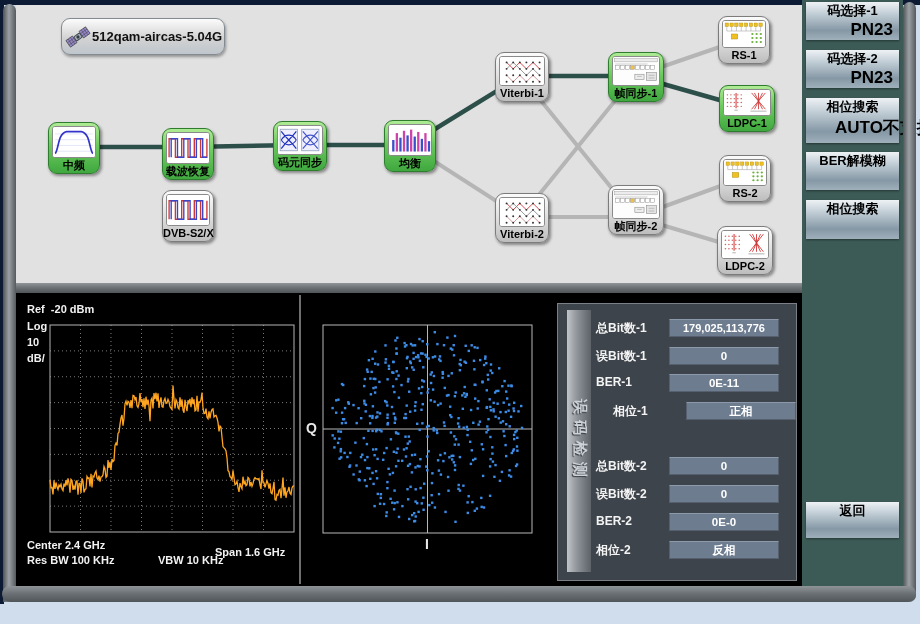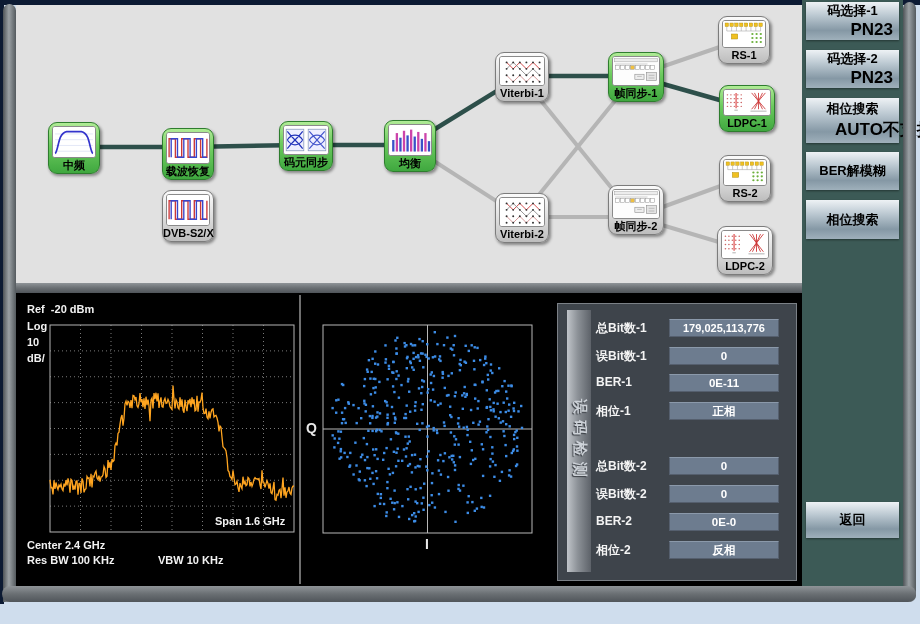--- a/index.html
+++ b/index.html
@@ -56,21 +56,21 @@
   .ber-row{position:absolute;left:38px;width:196px;height:18px;}
   .ber-row .rl{position:absolute;left:0;top:1px;font-size:12px;font-weight:bold;color:#f4f4f4;white-space:nowrap;}
   .ber-row .rv{position:absolute;left:73px;top:0;width:110px;height:18px;background:#6d7c8f;
      border:1px solid #555f6e;border-top-color:#8b99aa;box-sizing:border-box;
      color:#fff;font-size:11.5px;font-weight:bold;text-align:center;line-height:16px;white-space:nowrap;}
 
   
   #sidebar{position:absolute;left:802px;top:0;width:101px;height:586px;background:#3c5a56;}
   .side-btn{position:absolute;left:4px;width:93px;cursor:pointer;
      background:linear-gradient(180deg,#eef2f5 0%,#bcc9d2 35%,#8598a5 75%,#9fb0bb 100%);
-     box-shadow:0 1px 2px rgba(0,0,0,.4);display:flex;flex-direction:column;justify-content:center;}
+     box-shadow:0 1px 2px rgba(0,0,0,.4);display:flex;flex-direction:column;}
   .side-btn .bl{font-size:13px;font-weight:bold;color:#000;text-align:center;white-space:nowrap;}
   .side-btn .bs{font-size:17px;font-weight:bold;color:#000;white-space:nowrap;}
   .side-btn .bs.right{text-align:right;padding-right:6px;}
   .side-btn .bs.center{text-align:center;padding-left:29px;}
 </style>
 </head>
 <body>
 
 <div id="page">
   <div class="top-strip"></div>
@@ -108,21 +108,21 @@
         <div class="fblock active" style="left: 146px; top: 123px; width: 50px; height: 50px;">
           <div class="icon">
             <svg viewBox="0 0 40 26" preserveAspectRatio="none">
               <rect width="40" height="26" fill="#fff"></rect>
               <path d="M2 21 V5 H8 V21 H14 V5 H20 V21 H26 V5 H32 V21 H38 V5" fill="none" stroke="#cc3838" stroke-width="1.3"></path>
               <path d="M4 21 V5 H10 V21 H16 V5 H22 V21 H28 V5 H34 V21 H38" fill="none" stroke="#3846cc" stroke-width="1.3"></path>
             </svg>
           </div>
           <div class="lbl">载波恢复</div>
         </div>
-        <div class="fblock active" style="left: 263px; top: 116px; width: 52px; height: 48px;">
+        <div class="fblock active" style="left: 257px; top: 116px; width: 52px; height: 48px; align-items: center;">
           <div class="icon">
             <svg viewBox="0 0 40 26" preserveAspectRatio="none">
               <rect width="40" height="26" fill="#fff"></rect>
               <rect x="2" y="3" width="16" height="20" fill="#eef" stroke="#8899bb" stroke-width="0.7"></rect>
               <path d="M3 5 C9 13 11 13 17 21 M3 21 C9 13 11 13 17 5 M3 13 C7 7 13 7 17 13 M3 13 C7 19 13 19 17 13" stroke="#2233bb" fill="none" stroke-width="1.1"></path>
               <rect x="22" y="3" width="16" height="20" fill="#eef" stroke="#8899bb" stroke-width="0.7"></rect>
               <path d="M23 5 L37 21 M23 21 L37 5 M23 13 C27 7 33 7 37 13 M23 13 C27 19 33 19 37 13" stroke="#4455cc" fill="none" stroke-width="1.1"></path>
             </svg>
           </div>
           <div class="lbl">码元同步</div>
@@ -406,20 +406,35 @@
               </g>
               <path d="M10.5 3 V19" stroke="#d44" stroke-width="1"></path>
               <path d="M9 21 H12" stroke="#888" stroke-width="0.6"></path>
               <path d="M24 3 L36 20 M36 3 L24 20 M26.5 3 L33.5 20 M33.5 3 L26.5 20 M30 3 V20" stroke="#c33" fill="none" stroke-width="0.8"></path>
               <path d="M23 22 H37" stroke="#888" stroke-width="0.6"></path>
             </svg>
           </div>
           <div class="lbl">LDPC-2</div>
         </div>
       </div>
+    <div id="title-button">
+      <span class="sat">
+        <svg viewBox="0 0 26 26">
+            <g transform="rotate(-35 13 13)">
+          <rect x="1" y="9" width="8" height="8" fill="#9688c8" stroke="#333" stroke-width="0.6"></rect>
+          <path d="M1 11.7 h8 M1 14.4 h8 M3.7 9 v8 M6.4 9 v8" stroke="#333" stroke-width="0.4"></path>
+          <rect x="17" y="9" width="8" height="8" fill="#9688c8" stroke="#333" stroke-width="0.6"></rect>
+          <path d="M17 11.7 h8 M17 14.4 h8 M19.7 9 v8 M22.4 9 v8" stroke="#333" stroke-width="0.4"></path>
+          <rect x="9.5" y="10.5" width="7" height="5" rx="1" fill="#a9b2ba" stroke="#444c54"></rect>
+          <circle cx="13" cy="13" r="1.6" fill="#333a44"></circle>
+            </g>
+        </svg>
+      </span>
+      <span class="ttl">512qam-aircas-5.04G</span>
+    </div>
   </div>
 
   <div class="pipe-h pipe-divider"></div>
 
   <div id="bottom-region"></div>
   <div class="panel-sep" style="left:299px;"></div>
 
   <svg id="spectrum-svg" width="283" height="293">
       <rect x="0" y="0" width="283" height="293" fill="#000"></rect>
       <line x1="64.5" y1="32" x2="64.5" y2="239" stroke="#7a7a7a" stroke-width="1" stroke-dasharray="1 3"></line>
@@ -437,21 +452,21 @@
       <line x1="247.5" y1="32" x2="247.5" y2="239" stroke="#7a7a7a" stroke-width="1" stroke-dasharray="1 3"></line>
       <line x1="34" y1="213.125" x2="278" y2="213.125" stroke="#7a7a7a" stroke-width="1" stroke-dasharray="1 3"></line>
       <rect x="34" y="32" width="244" height="207" fill="none" stroke="#b4b4b4" stroke-width="1"></rect>
       <polyline points="34,186.8 35,194.7 36,194.5 37,201.5 38,187.4 39,196.0 40,189.5 41,193.8 42,196.5 43,192.0 44,193.7 45,191.2 46,196.0 47,197.6 48,190.6 49,193.6 50,187.2 51,192.3 52,185.3 53,189.6 54,199.7 55,186.4 56,187.6 57,196.9 58,193.1 59,196.6 60,188.3 61,187.9 62,201.8 63,190.5 64,190.3 65,199.9 66,185.4 67,188.1 68,199.4 69,196.5 70,195.7 71,183.5 72,185.3 73,184.8 74,193.5 75,180.7 76,194.5 77,183.0 78,183.9 79,179.9 80,178.1 81,184.9 82,186.5 83,182.6 84,188.6 85,184.0 86,183.7 87,181.8 88,173.6 89,176.0 90,184.4 91,183.3 92,167.1 93,174.8 94,169.2 95,176.9 96,166.1 97,168.5 98,167.4 99,152.5 100,150.1 101,152.4 102,140.4 103,139.2 104,131.2 105,124.8 106,122.1 107,132.6 108,125.1 109,110.8 110,108.2 111,112.4 112,108.2 113,109.2 114,115.0 115,107.1 116,115.2 117,102.4 118,102.7 119,106.8 120,104.0 121,112.7 122,114.3 123,110.7 124,100.1 125,109.3 126,106.2 127,114.1 128,105.4 129,115.9 130,103.7 131,112.1 132,106.6 133,112.9 134,128.1 135,106.8 136,104.9 137,115.5 138,100.1 139,106.1 140,99.7 141,108.5 142,100.4 143,115.0 144,108.5 145,104.4 146,113.7 147,114.3 148,107.7 149,105.4 150,110.4 151,110.0 152,106.4 153,108.8 154,113.7 155,115.0 156,116.4 157,92.6 158,106.1 159,115.4 160,106.7 161,108.9 162,114.7 163,116.0 164,104.2 165,113.9 166,106.4 167,117.0 168,119.7 169,106.8 170,113.4 171,118.2 172,107.3 173,110.1 174,105.9 175,114.2 176,104.4 177,111.2 178,106.2 179,117.9 180,117.0 181,102.9 182,118.8 183,108.9 184,109.4 185,106.6 186,99.6 187,115.2 188,120.5 189,120.4 190,115.6 191,124.3 192,125.7 193,118.4 194,125.5 195,119.5 196,116.5 197,115.9 198,124.0 199,122.8 200,122.3 201,125.0 202,129.4 203,138.5 204,133.0 205,134.3 206,144.3 207,153.8 208,154.9 209,155.9 210,158.0 211,164.8 212,177.5 213,178.8 214,183.6 215,184.5 216,186.6 217,177.3 218,184.6 219,191.8 220,190.9 221,188.3 222,194.6 223,198.9 224,190.1 225,193.4 226,195.6 227,183.7 228,191.5 229,188.4 230,192.7 231,191.6 232,184.4 233,185.5 234,193.3 235,188.9 236,193.3 237,190.5 238,186.2 239,184.6 240,186.0 241,185.7 242,186.4 243,185.7 244,191.9 245,196.0 246,177.4 247,189.6 248,189.8 249,194.4 250,190.9 251,187.6 252,190.5 253,195.5 254,190.4 255,199.8 256,200.7 257,195.3 258,188.8 259,206.7 260,207.3 261,201.4 262,202.1 263,197.3 264,196.4 265,205.3 266,195.5 267,184.6 268,202.7 269,194.3 270,204.8 271,199.0 272,198.0 273,194.0 274,200.2 275,201.4 276,195.0 277,193.2 278,193.0" fill="none" stroke="#ffa520" stroke-width="1.3"></polyline>
     </svg>
   <span class="spec-txt" style="left:27px;top:303px;"><span>Ref</span>&nbsp;&nbsp;<span>-20 dBm</span></span>
   <span class="spec-txt" style="left:27px;top:320px;">Log</span>
   <span class="spec-txt" style="left:27px;top:336px;">10</span>
   <span class="spec-txt" style="left:27px;top:352px;">dB/</span>
   <span class="spec-txt" style="left:27px;top:539px;">Center 2.4 GHz</span>
-  <span class="spec-txt" style="left:215px;top:515px;">Span 1.6 GHz</span>
+  <span class="spec-txt" style="left:215px;top:546px;">Span 1.6 GHz</span>
   <span class="spec-txt" style="left:27px;top:554px;">Res BW 100 KHz</span>
   <span class="spec-txt" style="left:158px;top:554px;">VBW 10 KHz</span>
 
   <svg id="constellation-svg" width="244" height="293">
       <rect x="0" y="0" width="244" height="293" fill="#000"></rect>
       <rect x="22" y="32" width="209" height="208" fill="none" stroke="#b8b8b8" stroke-width="1"></rect>
       <line x1="22" y1="136" x2="231" y2="136" stroke="#b8b8b8" stroke-width="1"></line>
       <line x1="126.5" y1="32" x2="126.5" y2="240" stroke="#b8b8b8" stroke-width="1"></line>
       <rect x="135.0" y="138.8" width="2.4" height="2.4" fill="#3c8ce6"></rect>
       <rect x="95.1" y="43.6" width="2.4" height="2.4" fill="#3c8ce6"></rect>
@@ -935,21 +950,21 @@
           <div class="rv" style="font-size: 11px;">179,025,113,776</div>
         </div>
         <div class="ber-row" style="top: 43px;">
           <span class="rl">误Bit数-1</span>
           <div class="rv">0</div>
         </div>
         <div class="ber-row" style="top: 70px;">
           <span class="rl">BER-1</span>
           <div class="rv">0E-11</div>
         </div>
-        <div class="ber-row" style="top: 98px;">
+        <div class="ber-row" style="top: 98px; margin-left: 17px;">
           <span class="rl">相位-1</span>
           <div class="rv">正相</div>
         </div>
         <div class="ber-row" style="top: 153px;">
           <span class="rl">总Bit数-2</span>
           <div class="rv">0</div>
         </div>
         <div class="ber-row" style="top: 181px;">
           <span class="rl">误Bit数-2</span>
           <div class="rv">0</div>

